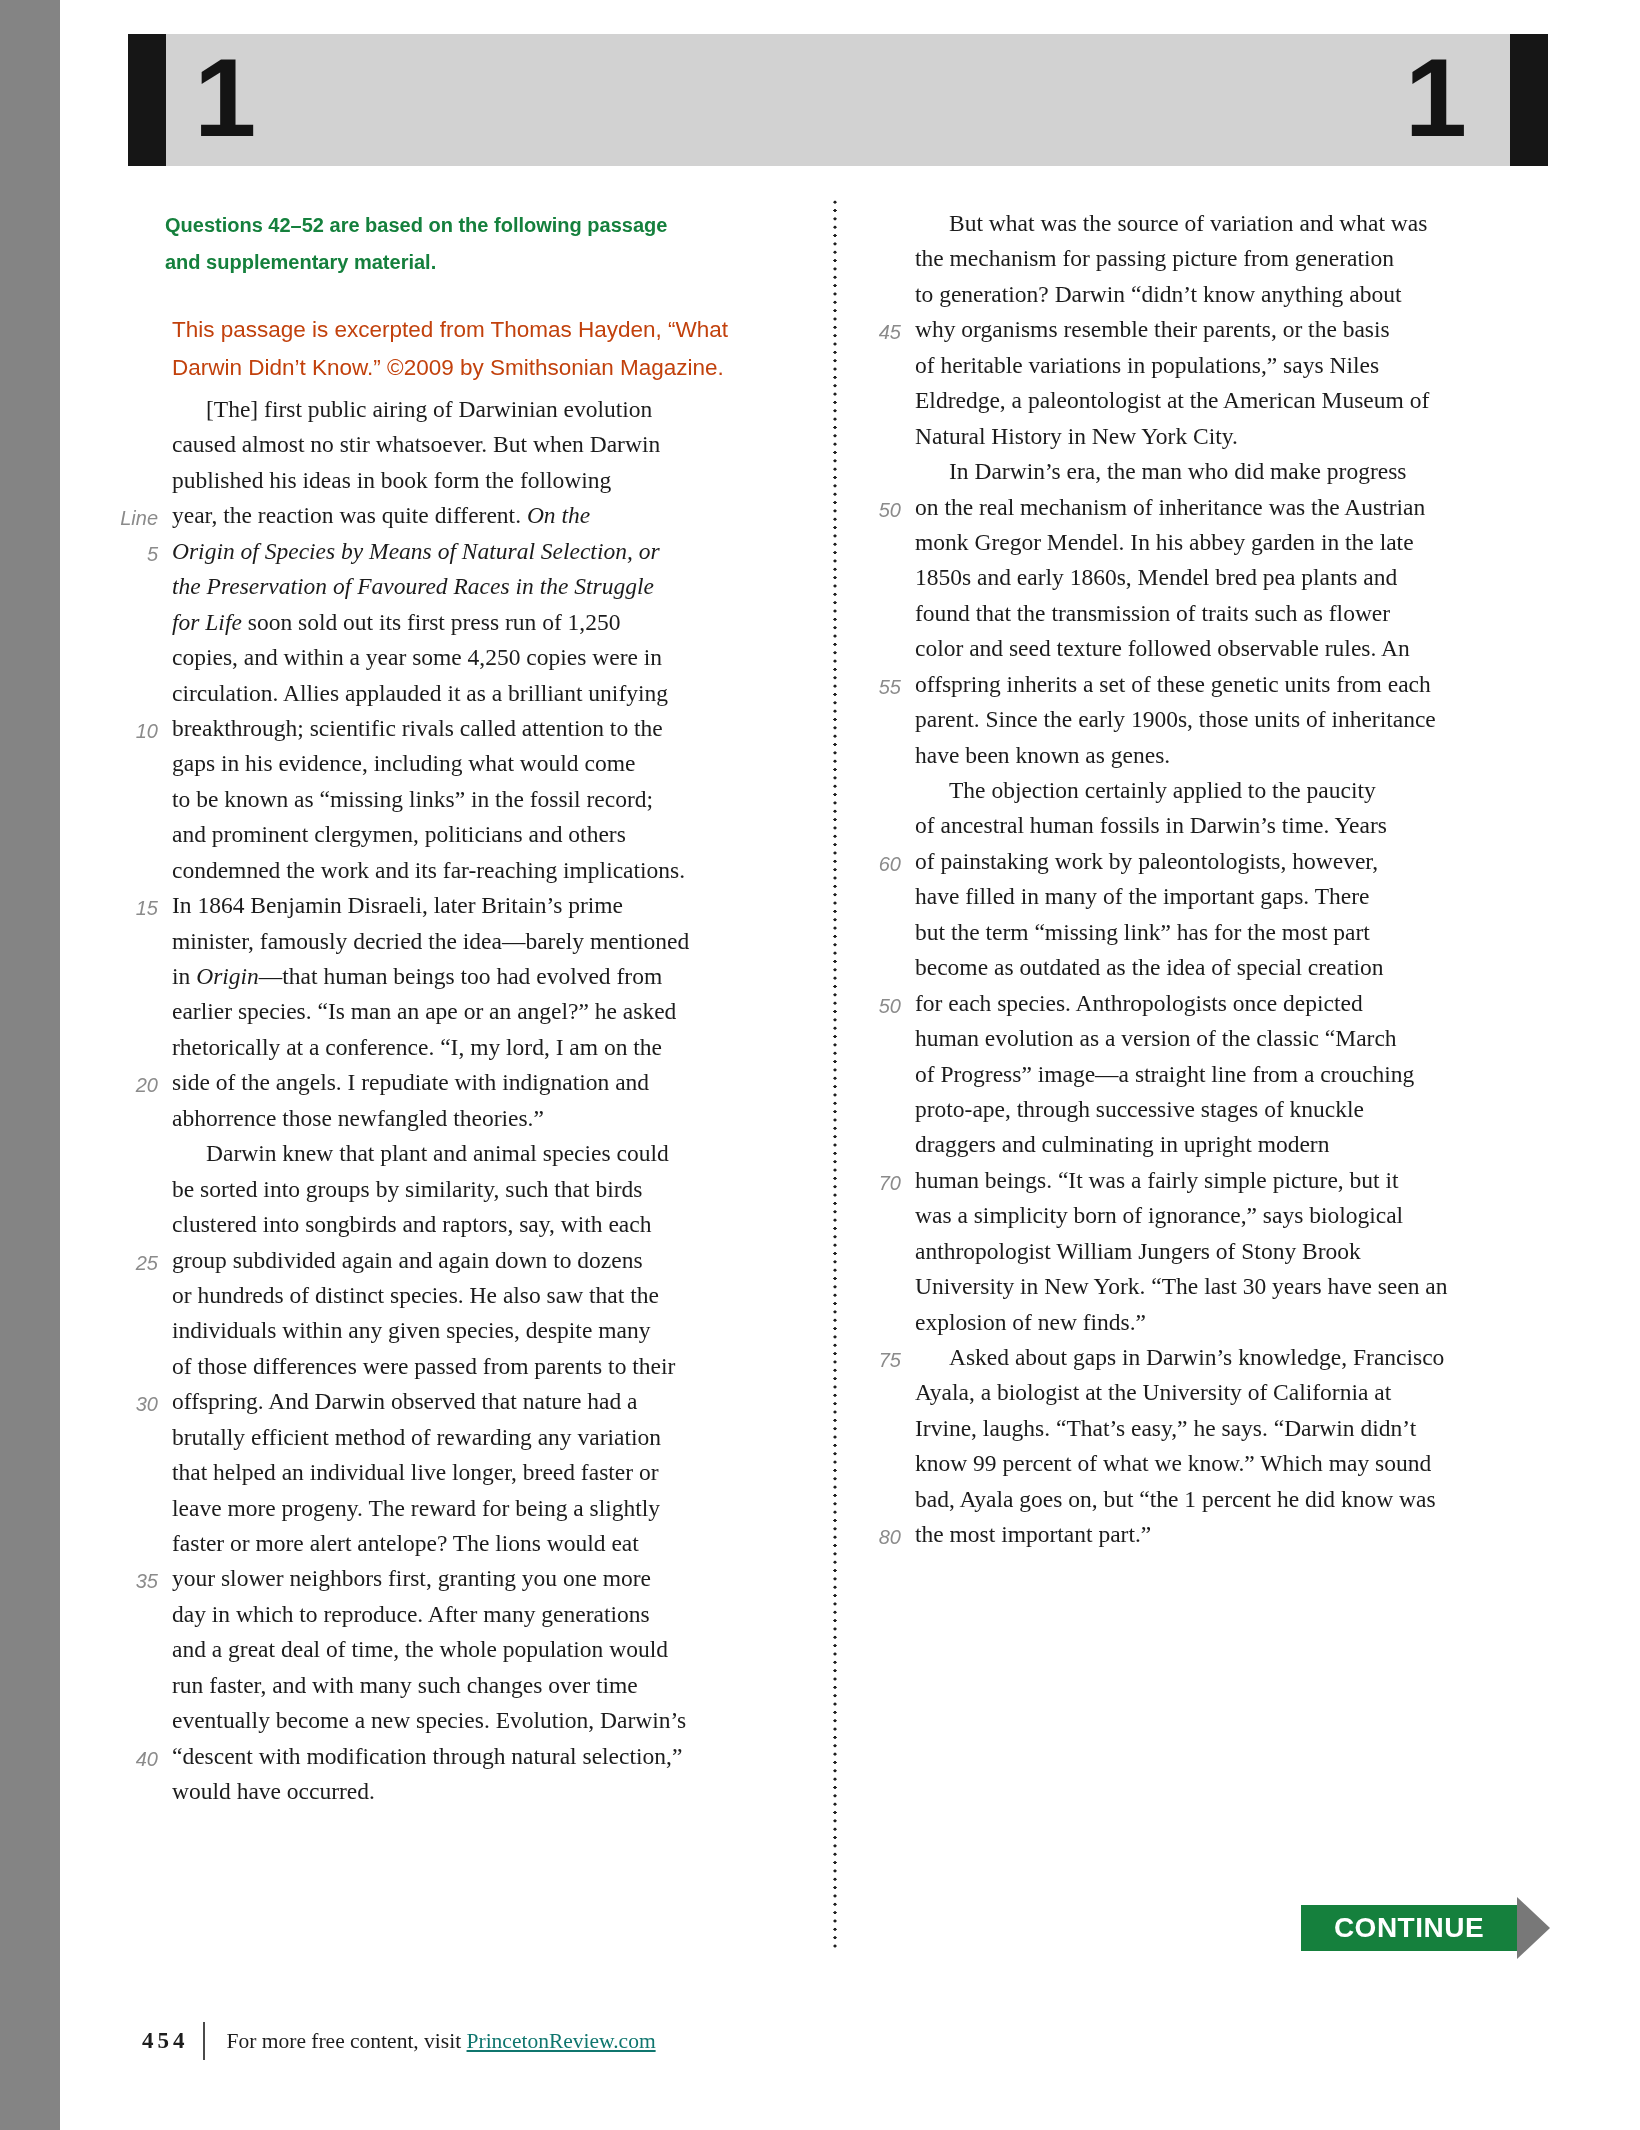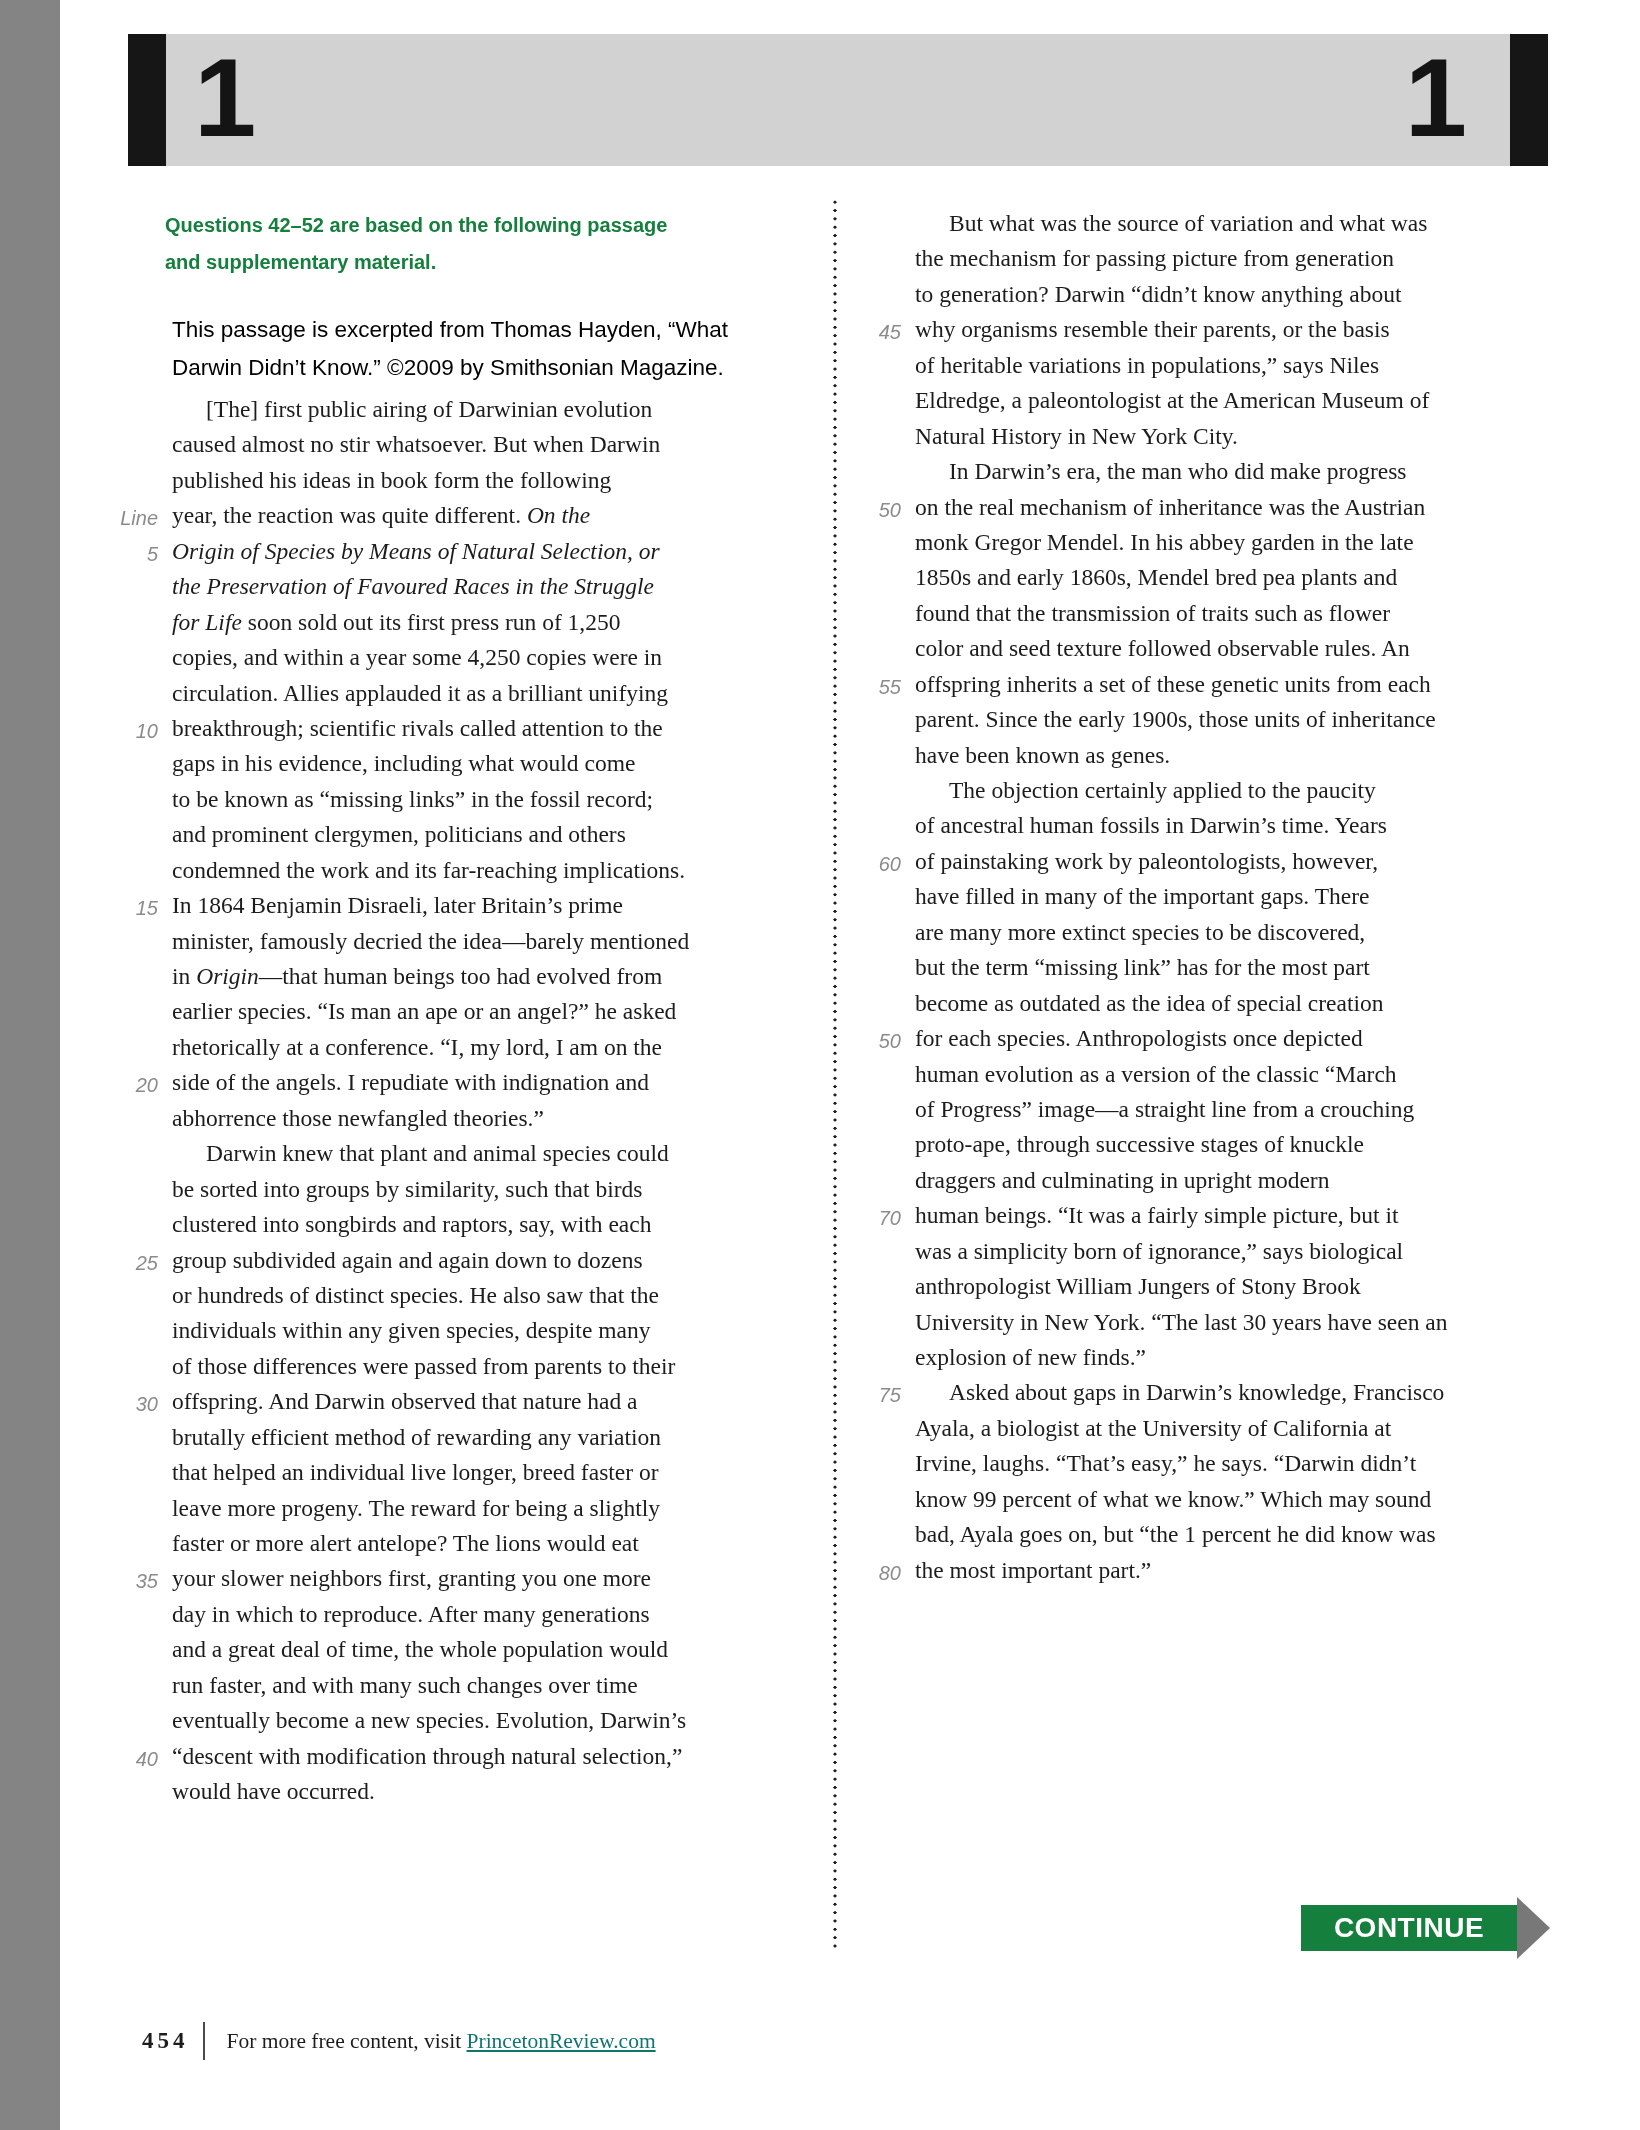--- a/index.html
+++ b/index.html
@@ -21,21 +21,21 @@
   .sec-num-right { right:173px; }
 
   .instructions {
     position:absolute; left:165px; top:207px; width:700px;
     font-family:"Liberation Sans", sans-serif; font-weight:700;
     font-size:20px; line-height:37px; color:#15803d; white-space:nowrap;
   }
   .source-note {
     position:absolute; left:172px; top:311px; width:640px;
     font-family:"Liberation Sans", sans-serif; font-size:22.5px; line-height:38px;
-    color:#000000; white-space:nowrap;
+    color:#c2410c; white-space:nowrap;
   }
 
   .col { position:absolute; font-size:23.5px; line-height:35.45px; color:#1c1c1c; }
   .col-left  { left:172px; top:392px; width:620px; }
   .col-right { left:915px; top:206px; width:622px; }
   .pline { position:relative; white-space:nowrap; height:35.45px; }
   .pline.indent { padding-left:34px; }
   .lnum {
     position:absolute; right:calc(100% + 14px); top:3px; white-space:nowrap;
     font-family:"Liberation Sans", sans-serif; font-style:italic;
@@ -153,21 +153,20 @@
       <div class="pline"><span class="ltext"><span>1850s and early 1860s, Mendel bred pea plants and</span></span></div>
       <div class="pline"><span class="ltext"><span>found that the transmission of traits such as flower</span></span></div>
       <div class="pline"><span class="ltext"><span>color and seed texture followed observable rules. An</span></span></div>
       <div class="pline"><span class="lnum">55</span><span class="ltext"><span>offspring inherits a set of these genetic units from each</span></span></div>
       <div class="pline"><span class="ltext"><span>parent. Since the early 1900s, those units of inheritance</span></span></div>
       <div class="pline"><span class="ltext"><span>have been known as genes.</span></span></div>
       <div class="pline indent"><span class="ltext"><span>The objection certainly applied to the paucity</span></span></div>
       <div class="pline"><span class="ltext"><span>of ancestral human fossils in Darwin’s time. Years</span></span></div>
       <div class="pline"><span class="lnum">60</span><span class="ltext"><span>of painstaking work by paleontologists, however,</span></span></div>
       <div class="pline"><span class="ltext"><span>have filled in many of the important gaps. There</span></span></div>
-      <div class="pline"><span class="ltext"><span>are many more extinct species to be discovered,</span></span></div>
       <div class="pline"><span class="ltext"><span>but the term “missing link” has for the most part</span></span></div>
       <div class="pline"><span class="ltext"><span>become as outdated as the idea of special creation</span></span></div>
       <div class="pline"><span class="lnum">50</span><span class="ltext"><span>for each species. Anthropologists once depicted</span></span></div>
       <div class="pline"><span class="ltext"><span>human evolution as a version of the classic “March</span></span></div>
       <div class="pline"><span class="ltext"><span>of Progress” image—a straight line from a crouching</span></span></div>
       <div class="pline"><span class="ltext"><span>proto-ape, through successive stages of knuckle</span></span></div>
       <div class="pline"><span class="ltext"><span>draggers and culminating in upright modern</span></span></div>
       <div class="pline"><span class="lnum">70</span><span class="ltext"><span>human beings. “It was a fairly simple picture, but it</span></span></div>
       <div class="pline"><span class="ltext"><span>was a simplicity born of ignorance,” says biological</span></span></div>
       <div class="pline"><span class="ltext"><span>anthropologist William Jungers of Stony Brook</span></span></div>

